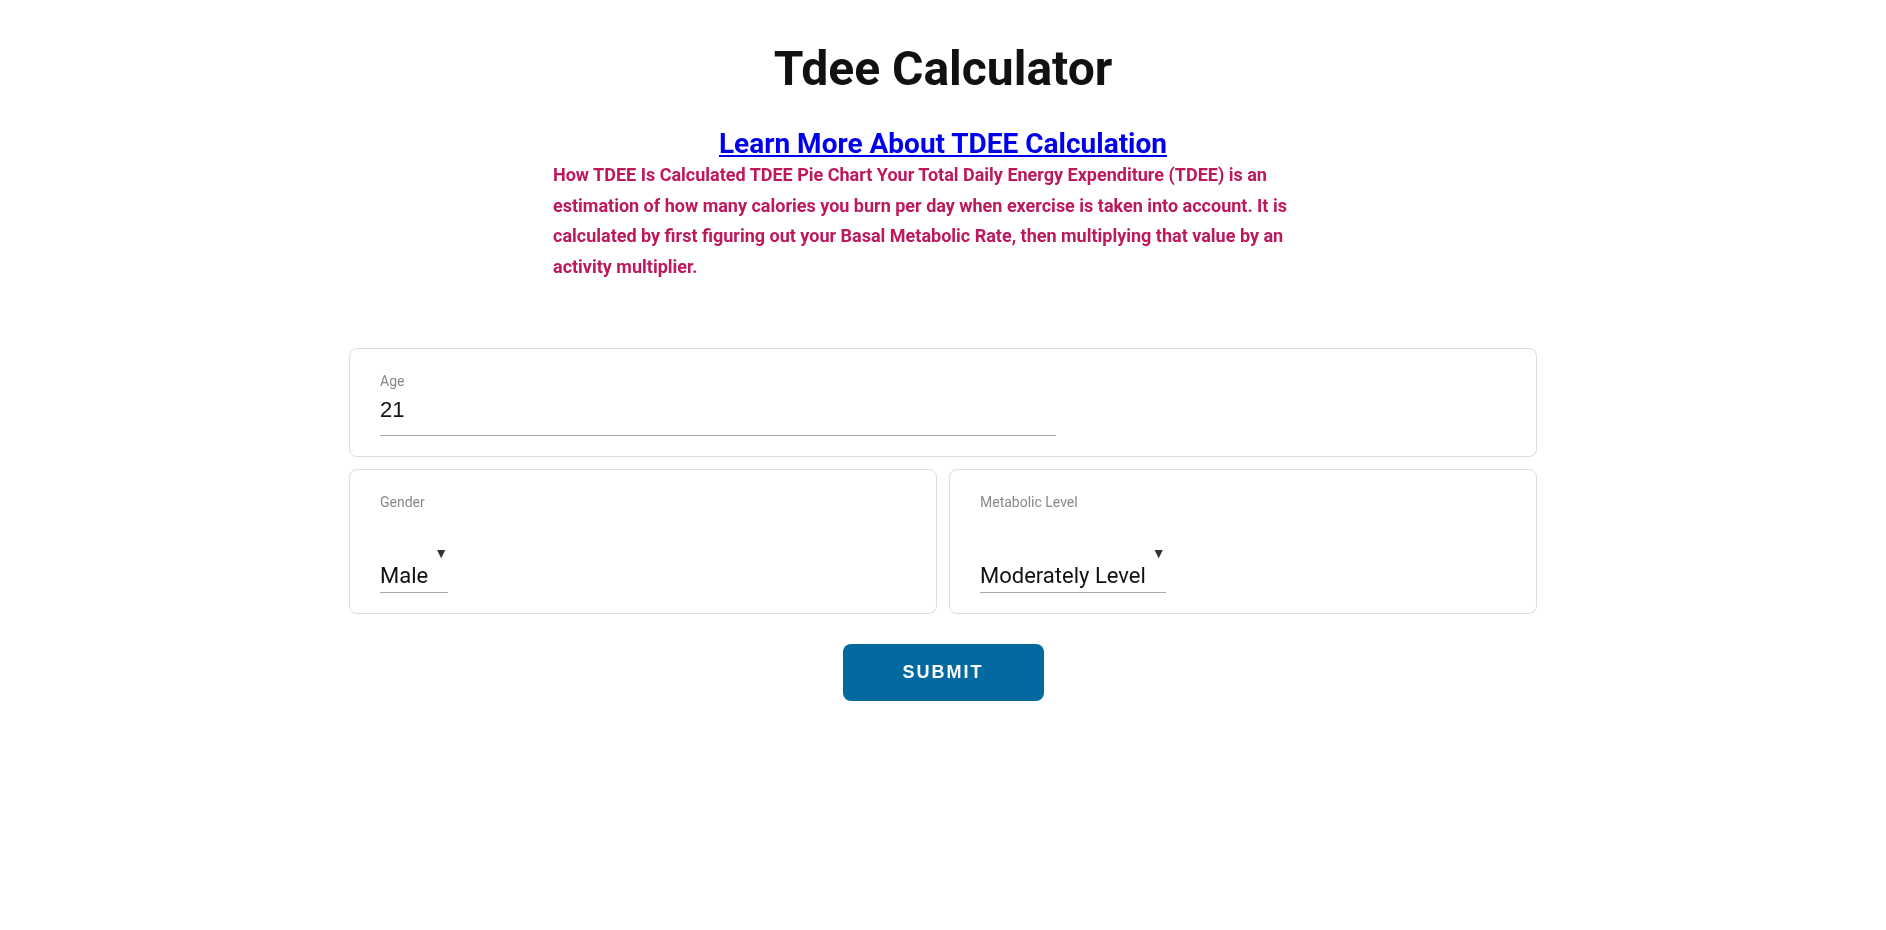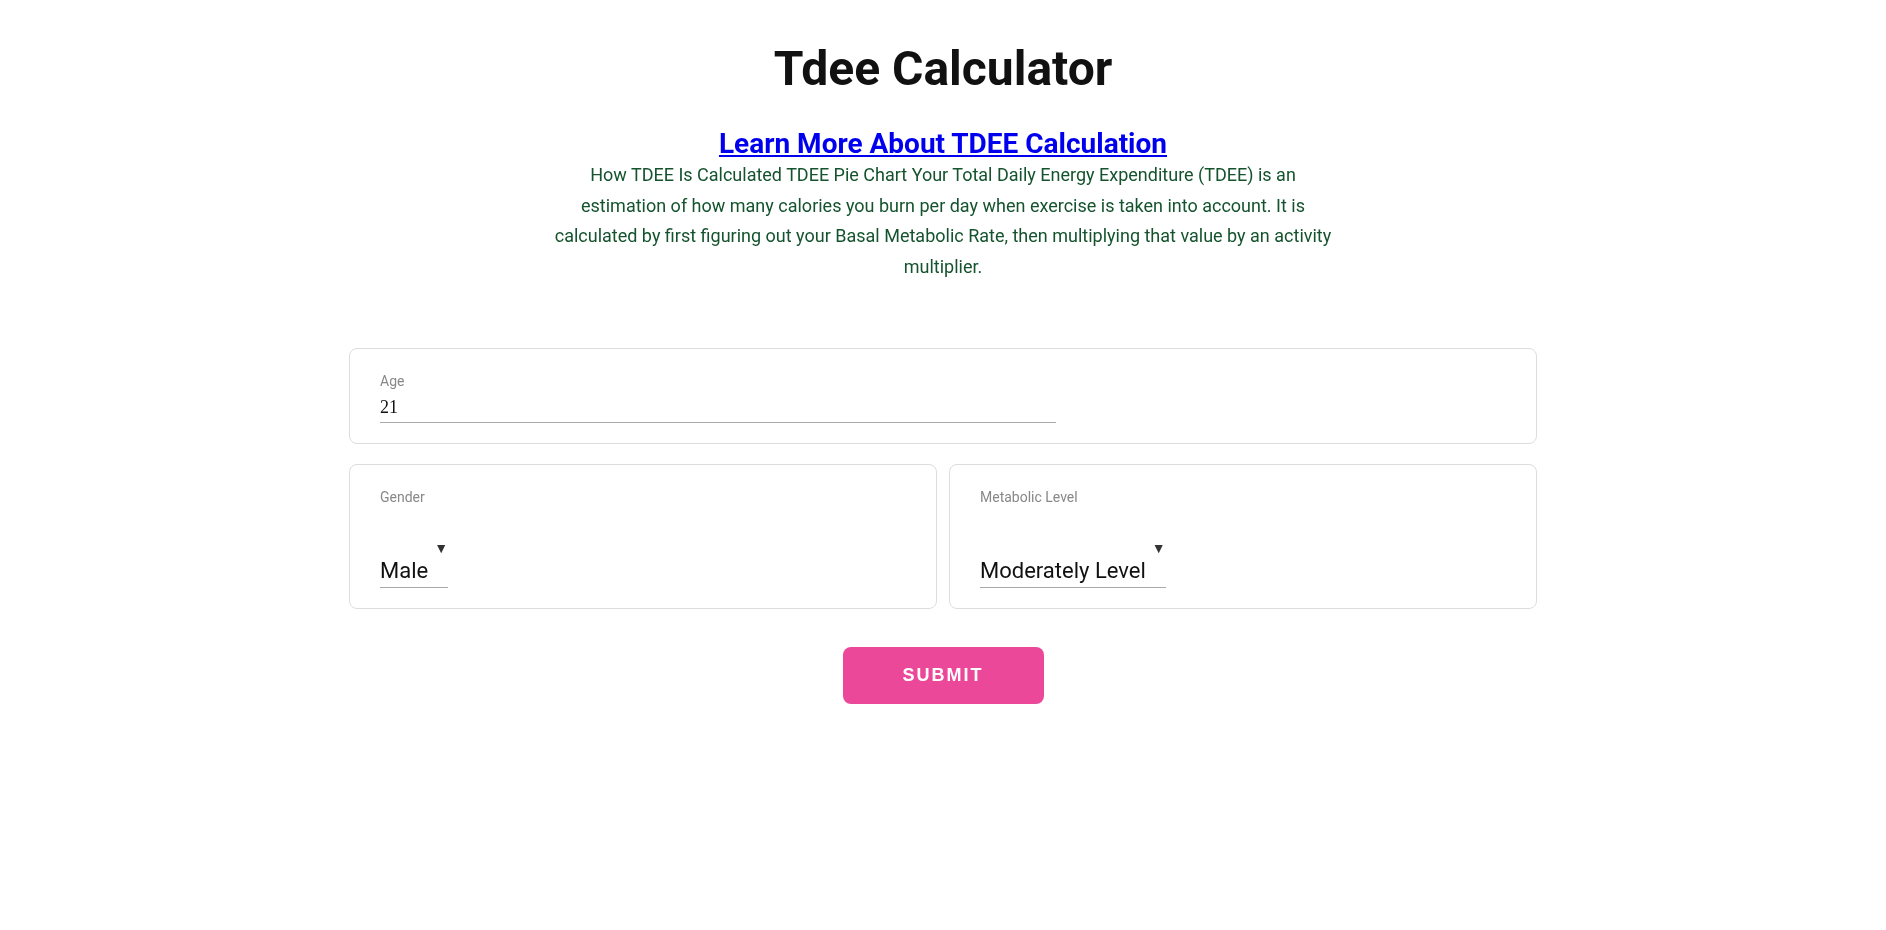--- a/index.html
+++ b/index.html
@@ -31,33 +31,33 @@
       font-size: 28px;
       font-weight: 700;
       color: #0000EE;
       text-decoration: underline;
       text-align: center;
       cursor: pointer;
     }
 
     .description {
       font-size: 18px;
-      color: #14532d;
-      text-align: center;
+      color: #be185d;
       max-width: 780px;
       line-height: 1.7;
       margin-bottom: 60px;
+      font-weight: bold;
     }
 
     .form-container {
       width: 100%;
       max-width: 1200px;
       display: flex;
       flex-direction: column;
-      gap: 8px;
+      gap: 0;
       justify-content: flex-end;
     }
 
     .form-row {
       display: flex;
       flex-direction: row;
       width: 100%;
     }
 
     .form-card {
@@ -72,29 +72,28 @@
       gap: 8px;
     }
 
     .field-label {
       font-size: 14px;
       color: #888;
       font-weight: 400;
     }
 
     .field-input {
-      font-size: 18px;
+      font-size: 22px;
       color: #111;
       border: none;
       border-bottom: 1px solid #aaa;
       outline: none;
       width: 60%;
-      padding-bottom: 4px;
+      padding-bottom: 12px;
       background: transparent;
-      font-family: Liberation Serif, serif;
     }
 
     .field-select-wrapper {
       display: flex;
       align-items: center;
       gap: 6px;
       border-bottom: 1px solid #aaa;
       width: fit-content;
       padding-bottom: 4px;
       cursor: pointer;
@@ -111,21 +110,21 @@
       color: #333;
     }
 
     .submit-row {
       display: flex;
       justify-content: center;
       margin-top: 24px;
     }
 
     .submit-button {
-      background-color: #ec4899;
+      background-color: #0369a1;
       color: #fff;
       font-size: 18px;
       font-weight: 700;
       letter-spacing: 2px;
       border: none;
       border-radius: 8px;
       padding: 18px 60px;
       cursor: pointer;
     }
   </style>

